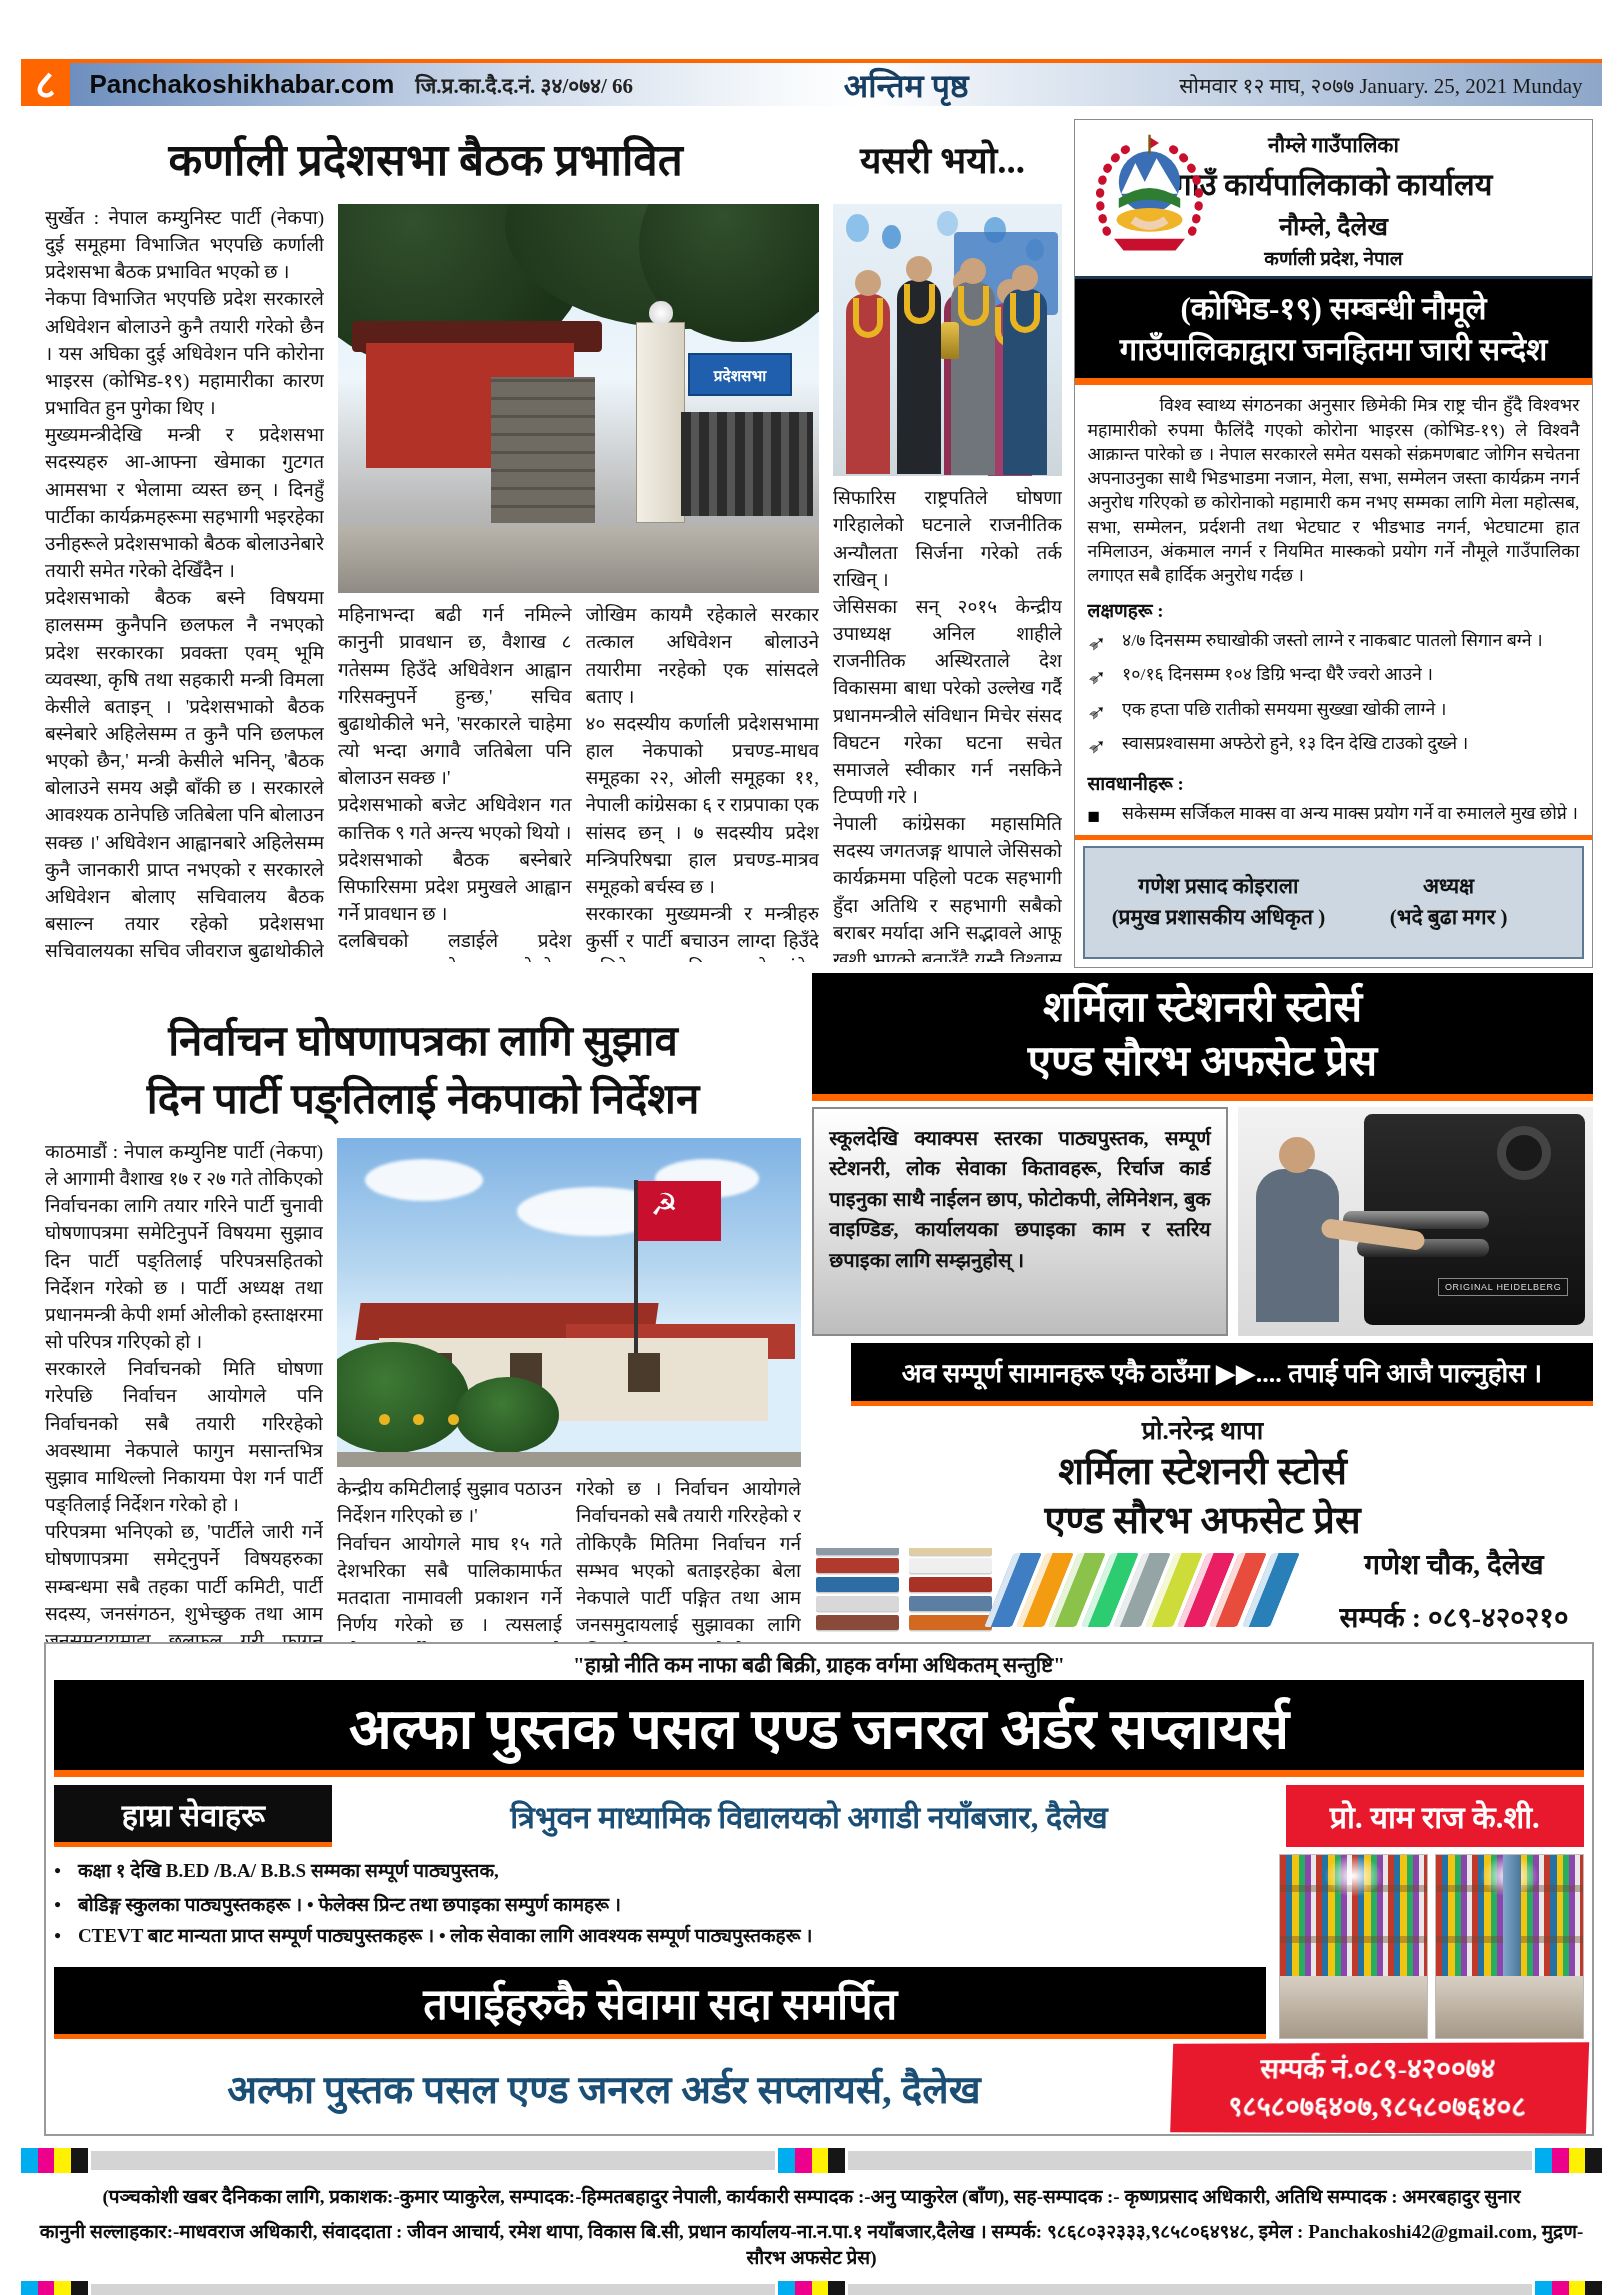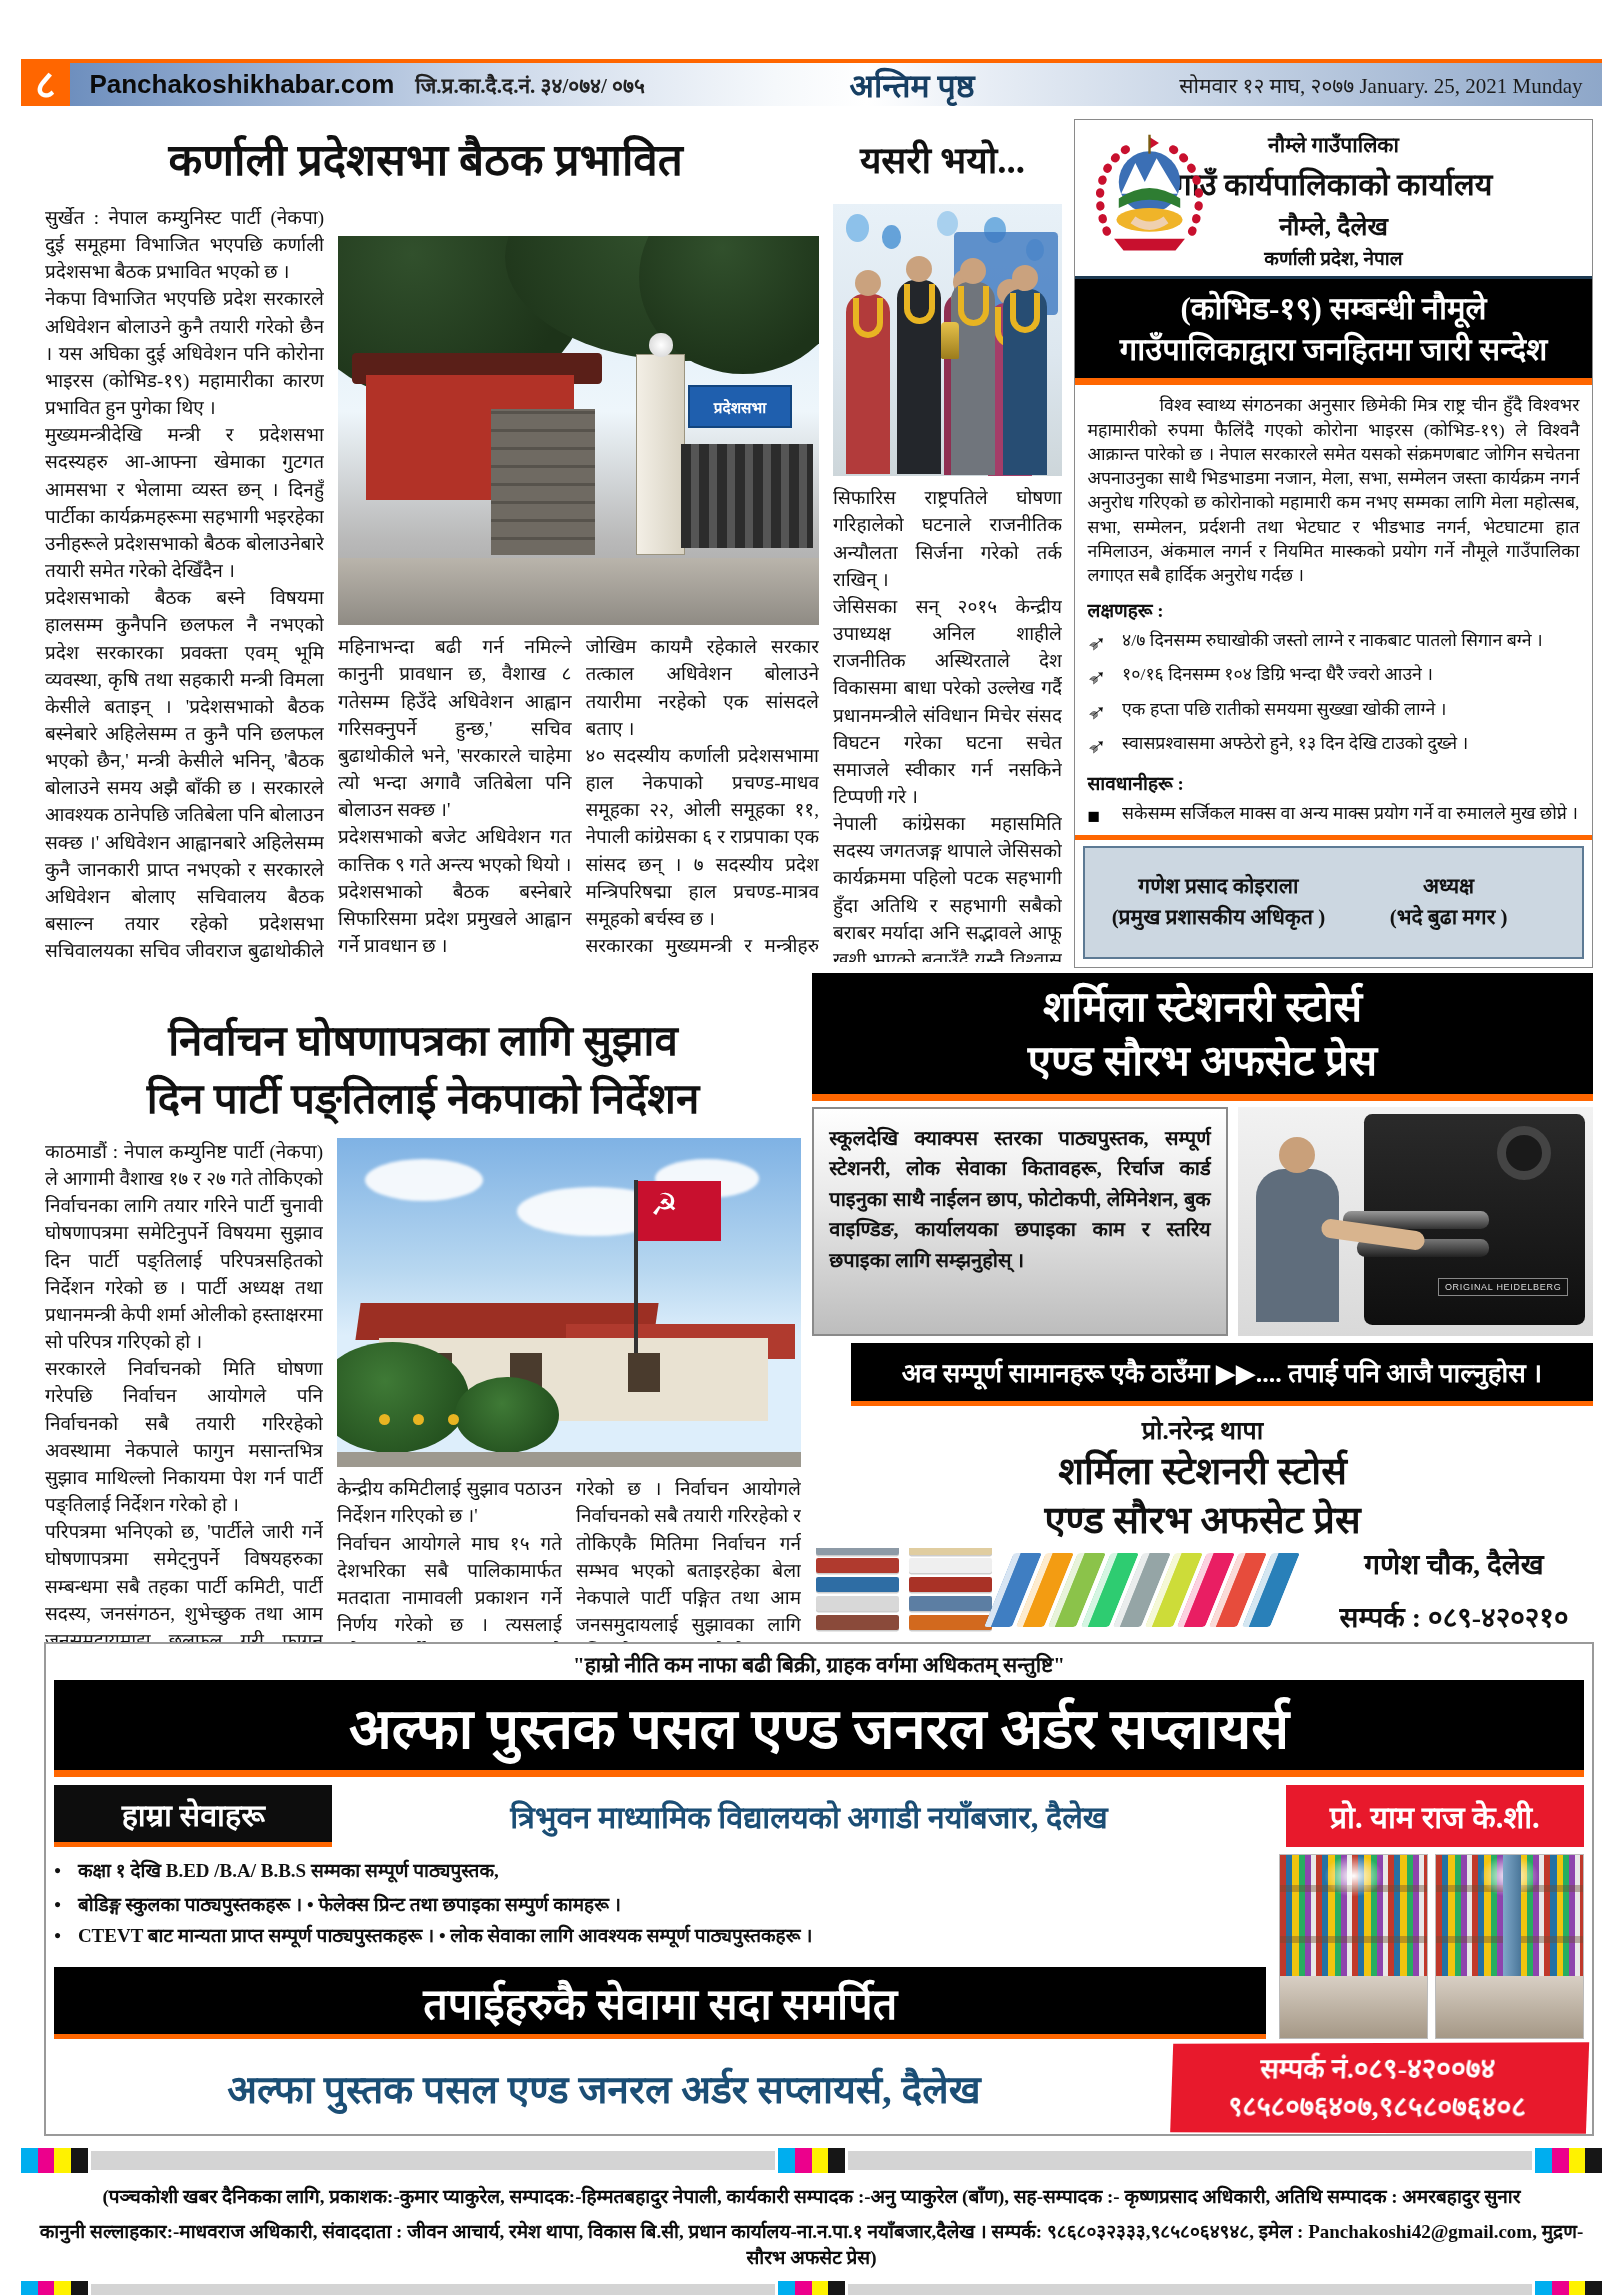--- a/index.html
+++ b/index.html
@@ -22,21 +22,21 @@
   
   .btxt { font-size:19px; line-height:1.43; text-align:justify; white-space:pre-line; overflow:hidden; }
 
   
   #article1 { position:absolute; left:45px; top:119px; width:1017px; height:848px; }
   .a1-head { display:flex; align-items:center; gap:16.7px; height:78px; }
   .a1-title { flex:1; font-size:44px; font-weight:bold; text-align:center; }
   .a1-sub { width:239px; font-size:37px; font-weight:bold; text-align:center; }
   .a1-cols { display:flex; gap:14px; margin-top:7px; height:758px; }
   .a1-c1 { width:279px; }
-  .a1-mid { width:481px; display:flex; flex-direction:column;margin-top:32px; }
+  .a1-mid { width:481px; display:flex; flex-direction:column; }
   .a1-right { width:229px; display:flex; flex-direction:column; }
   .a1-midrow { display:flex; gap:14px; flex:1; margin-top:8.3px; overflow:hidden; }
   .a1-midrow > div { flex:1; }
 
   
   .ph-gate { position:relative; height:389px; overflow:hidden; background:linear-gradient(180deg,#dcebf7 0%,#eef6fb 45%,#b9b9b9 78%,#9d9d9d 100%); }
   .ph-gate .tree { position:absolute; background:radial-gradient(circle at 40% 35%,#31502c,#1d3319 70%); border-radius:50%; }
   .t1 { left:-42px; top:-62px; width:291px; height:229px; }
   .t2 { left:167px; top:-83px; width:361px; height:208px; }
   .t3 { right:-28px; top:-56px; width:208px; height:194px; }
@@ -170,21 +170,21 @@
 </style>
 </head>
 <body>
 
 <div class="page">
 
   <div class="masthead">
     <div class="pagenum-box">८</div>
     <div class="mast-bar">
       <span class="site-name">Panchakoshikhabar.com</span>
-      <span class="reg-no">जि.प्र.का.दै.द.नं. ३४/०७४/ ०७५</span>
+      <span class="reg-no">जि.प्र.का.दै.द.नं. ३४/०७४/ 66</span>
       <span class="page-label">अन्तिम पृष्ठ</span>
       <span class="date-line">सोमवार १२ माघ, २०७७ January. 25, 2021  Munday</span>
     </div>
   </div>
 
   <section id="article1">
     <div class="a1-head">
       <div class="a1-title">कर्णाली प्रदेशसभा बैठक प्रभावित</div>
       <div class="a1-sub">यसरी भयो...</div>
     </div>

